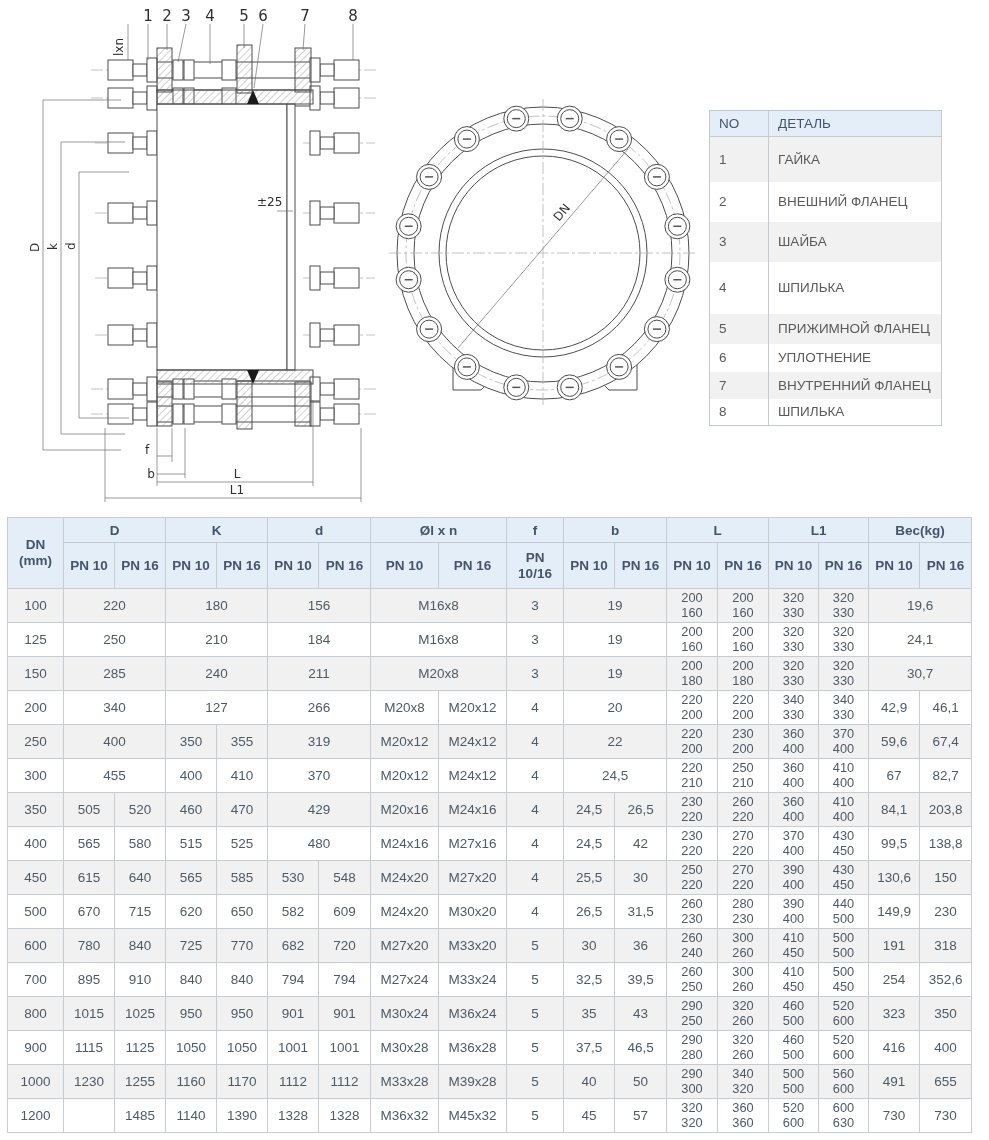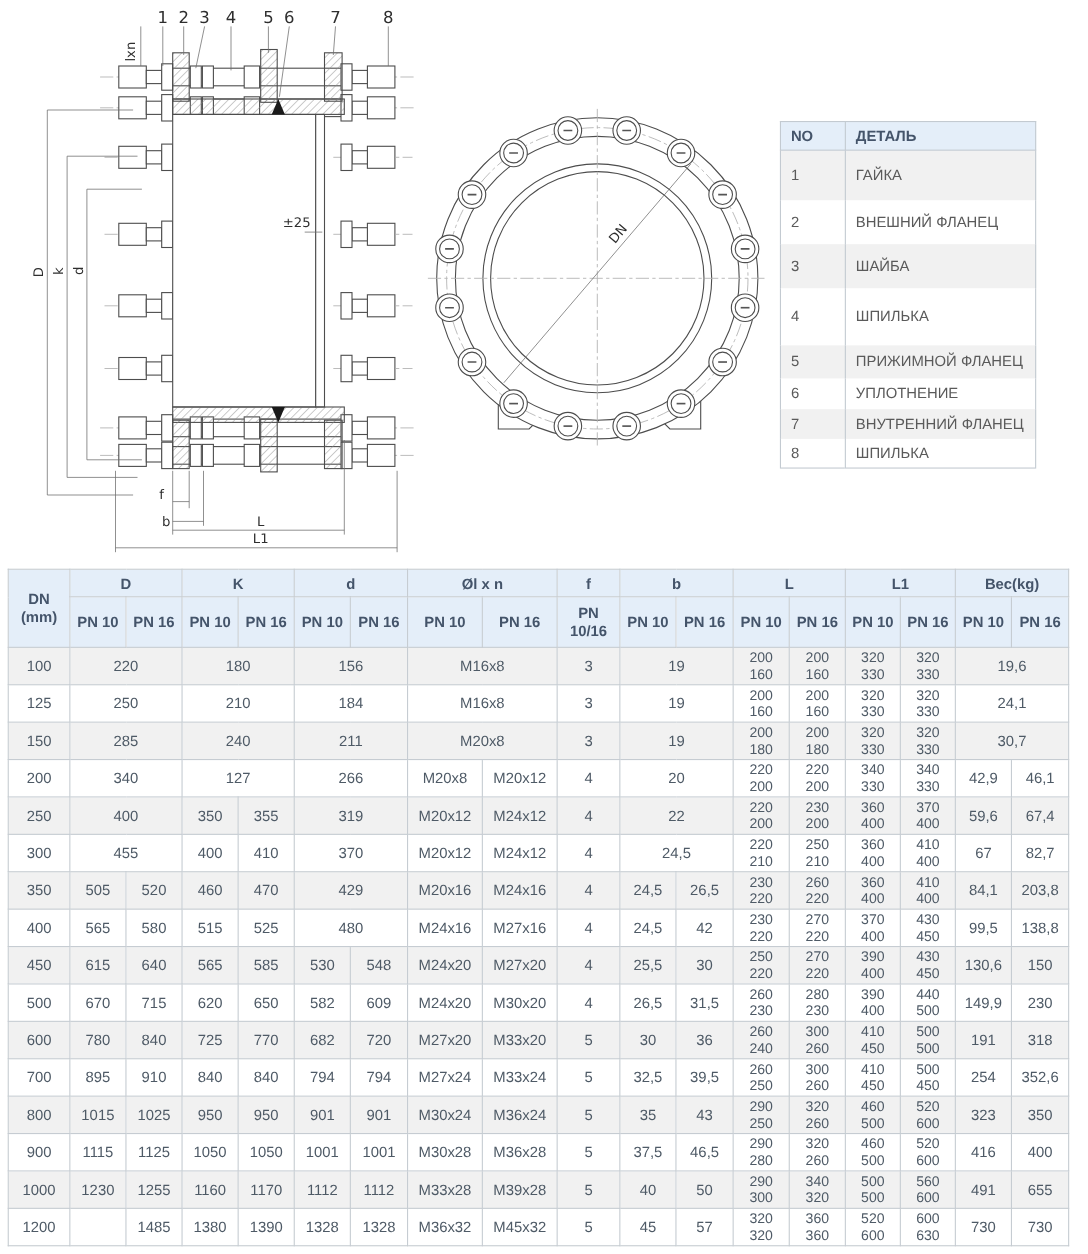--- a/index.html
+++ b/index.html
@@ -15,21 +15,21 @@
   .thin{stroke:#6e6e6e;stroke-width:0.7;fill:none;}
   .cl{stroke:#b3b3b3;stroke-width:0.8;fill:none;stroke-dasharray:12 3 3 3;}
   .whitefill{fill:#fff;}
   .callout{font-size:15px;fill:#2e2e2e;}
   .dimtxt{font-size:12px;fill:#2e2e2e;}
   
   .parts-panel{position:absolute;left:709px;top:110px;width:233px;}
   .parts-panel table{border-collapse:collapse;width:100%;font-size:13.5px;color:#5a5a5a;
                      border:1px solid #c3cad1;}
   .parts-panel th{background:#e4eef9;color:#44546a;text-align:left;padding:4px 9px;
-                  border:1px solid #c3cad1;font-weight:bold;font-size:13.5px;height:17px;}
+                  border:1px solid #c3cad1;font-weight:normal;font-size:13.5px;height:17px;}
   .parts-panel td{padding:0 9px;border-left:1px solid #c3cad1;border-right:1px solid #c3cad1;
                   vertical-align:middle;}
   .parts-panel tbody tr:nth-child(odd){background:#f1f1f1;}
   .parts-panel tbody tr:nth-child(1){height:45px;}
   .parts-panel tbody tr:nth-child(2){height:40px;}
   .parts-panel tbody tr:nth-child(3){height:40px;}
   .parts-panel tbody tr:nth-child(4){height:52px;}
   .parts-panel tbody tr:nth-child(5){height:30px;}
   .parts-panel tbody tr:nth-child(6){height:28px;}
   .parts-panel tbody tr:nth-child(7){height:27px;}
@@ -738,21 +738,21 @@
 500</td>
             <td class="stack">560
 600</td>
             <td>491</td>
             <td>655</td>
           </tr>
           <tr>
             <td>1200</td>
             <td></td>
             <td>1485</td>
-            <td>1380</td>
+            <td>1140</td>
             <td>1390</td>
             <td>1328</td>
             <td>1328</td>
             <td>M36x32</td>
             <td>M45x32</td>
             <td>5</td>
             <td>45</td>
             <td>57</td>
             <td class="stack">320
 320</td>

